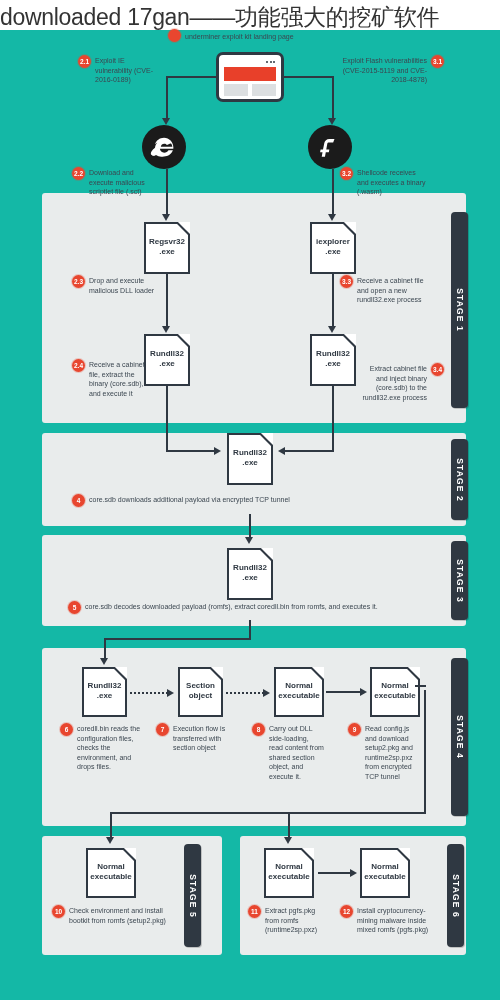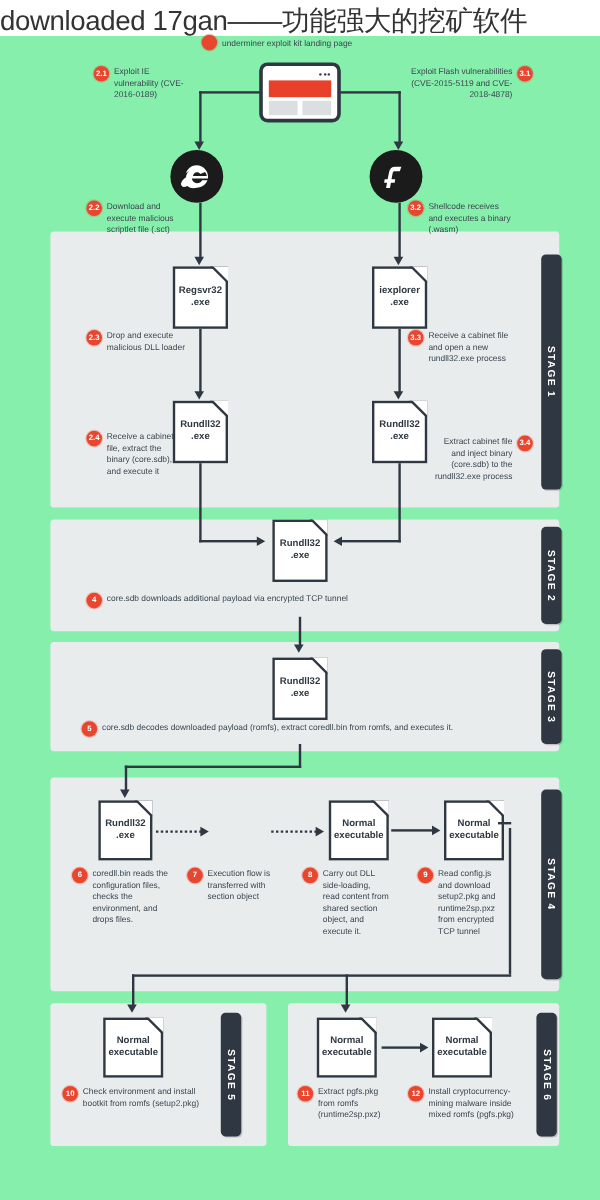--- a/index.html
+++ b/index.html
@@ -16,21 +16,21 @@
   
   #page-title{
     position:absolute; left:0; top:2px; width:500px;
     font-size:23px; line-height:30px; font-weight:400;
     color:#333; white-space:nowrap; letter-spacing:-0.3px;
   }
 
   
   #diagram{
     position:absolute; left:0; top:30px; width:500px; height:970px;
-    background:#86efac;
+    background:#14b8a6;
   }
 
   
   .stage-panel{
     position:absolute;
     background:#e9ecec;
     border-radius:3px;
   }
   .stage-bar{
     position:absolute;
@@ -359,20 +359,27 @@
     <span class="fold"></span>
     <span class="fold-line"></span>
     <span class="txt">
       <span>Rundll32</span><br><span>.exe</span>
     </span>
   </div>
 
   <div class="dotted" style="left:130px;top:662px;width:38px;"></div>
   <div class="arrow-r" style="left:167px;top:658.5px;"></div>
 
+  <div class="doc" style="left:178px;top:637px;width:45px;height:50px;">
+    <span class="fold"></span>
+    <span class="fold-line"></span>
+    <span class="txt">
+      <span>Section</span><br><span>object</span>
+    </span>
+  </div>
 
   <div class="dotted" style="left:226px;top:662px;width:38px;"></div>
   <div class="arrow-r" style="left:263px;top:658.5px;"></div>
 
   <div class="doc" style="left:274px;top:637px;width:50px;height:50px;">
     <span class="fold"></span>
     <span class="fold-line"></span>
     <span class="txt">
       <span>Normal</span><br><span>executable</span>
     </span>

